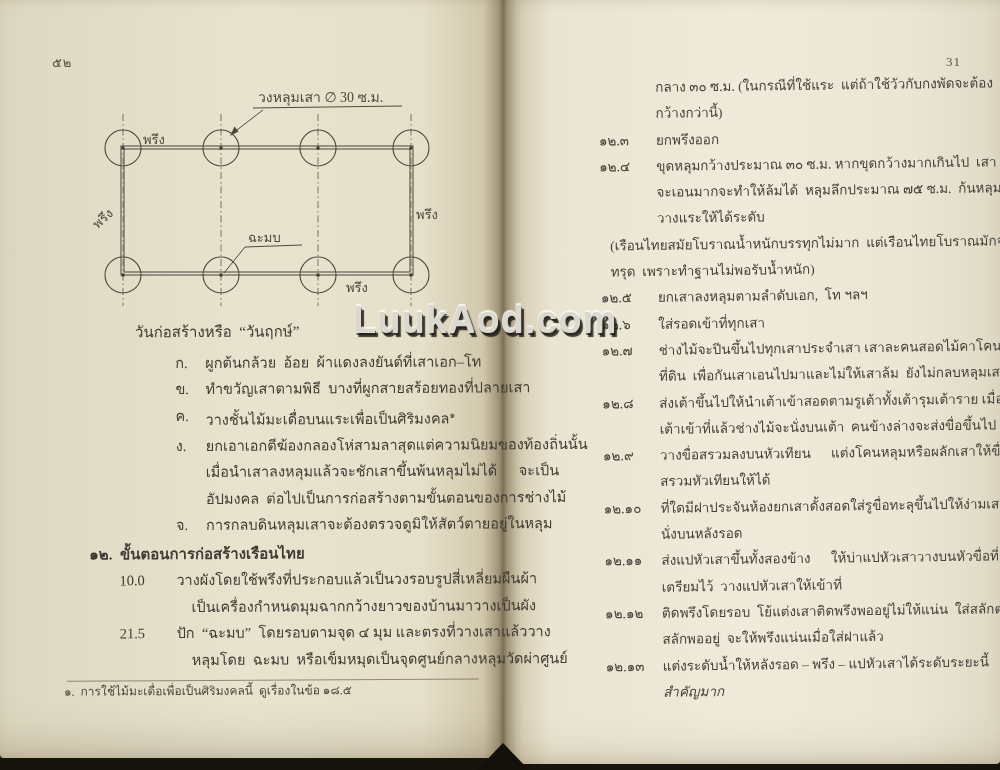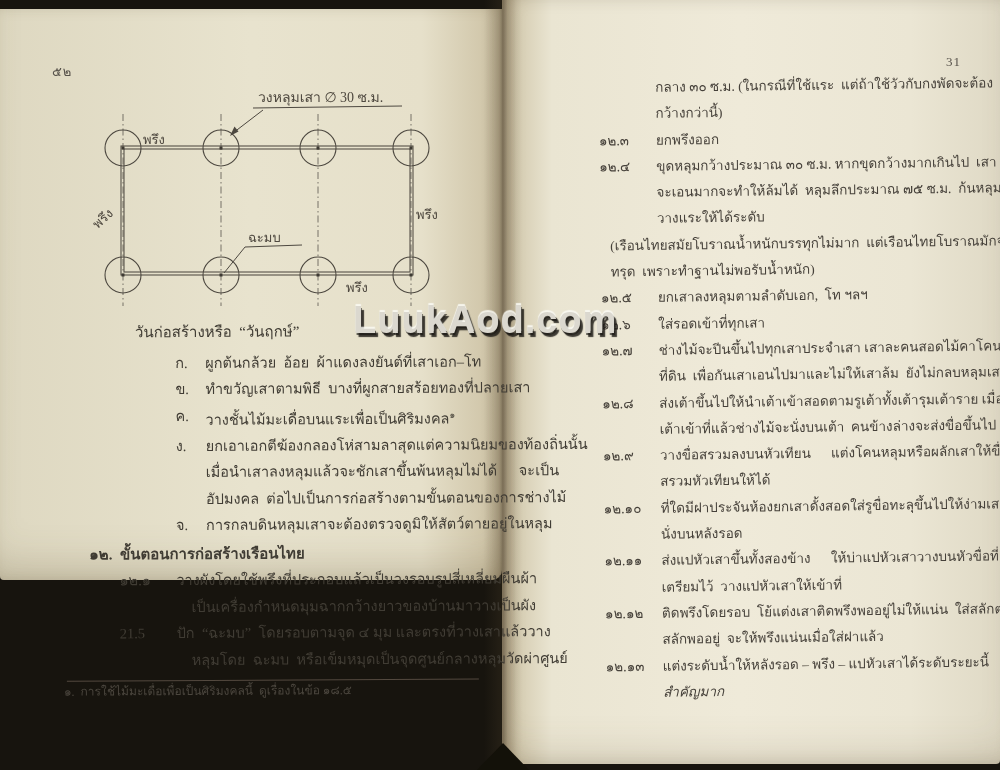--- a/index.html
+++ b/index.html
@@ -6,24 +6,23 @@
   body{
     width:1000px;height:770px;background:#17140e;
     font-family:"Liberation Serif","DejaVu Serif",serif;
     color:#403c34;overflow:hidden;
   }
   .photo{position:relative;width:1000px;height:770px;overflow:hidden;}
 
   
   .page{position:absolute;top:0;overflow:hidden;}
   .page-left{
-    left:0;width:502px;height:571px;border-radius:0 0 10px 4px;
+    left:0;width:502px;height:758px;border-radius:0 0 10px 4px;
     background:linear-gradient(to right,#ded8c1 0%,#e8e3ce 50%,#e6e0ca 84%,#d2c8ac 96%,#bcb094 100%);
     box-shadow:inset 0 -34px 42px -22px rgba(100,85,55,.28), inset -6px 0 16px -6px rgba(80,65,40,.35);
-    margin-top:9px;
   }
   .page-right{
     left:502px;width:498px;height:764px;border-radius:0 0 4px 8px;
     background:linear-gradient(to right,#b9ac8f 0%,#d5ccb1 3%,#eae5d2 10%,#efead9 48%,#ebe6d4 82%,#dfd9c5 100%);
     box-shadow:inset 0 -30px 42px -24px rgba(100,85,55,.24), inset 10px 0 20px -8px rgba(70,55,35,.38);
   }
   .gutter-shade{
     position:absolute;left:484px;top:0;width:38px;height:762px;pointer-events:none;
     background:linear-gradient(to right,rgba(90,75,50,0) 0%,rgba(90,75,50,.18) 40%,rgba(55,45,28,.35) 50%,rgba(90,75,50,.15) 62%,rgba(90,75,50,0) 100%);
   }
@@ -176,21 +175,21 @@
     <div class="row abc">
       <div class="num line">จ.</div>
       <div class="txt">
           <div class="line">การกลบดินหลุมเสาจะต้องตรวจดูมิให้สัตว์ตายอยู่ในหลุม</div>
         </div>
     </div>
 
     <div class="heading line">๑๒.  ขั้นตอนการก่อสร้างเรือนไทย</div>
 
     <div class="row sub">
-      <div class="num line">๑๒.๑</div>
+      <div class="num line">10.0</div>
       <div class="txt">
         <div class="line">วางผังโดยใช้พรึงที่ประกอบแล้วเป็นวงรอบรูปสี่เหลี่ยมผืนผ้า</div>
         <div class="line cont">เป็นเครื่องกำหนดมุมฉากกว้างยาวของบ้านมาวางเป็นผัง</div>
       </div>
     </div>
     <div class="row sub">
       <div class="num line">21.5</div>
       <div class="txt">
         <div class="line">ปัก  “ฉะมบ”  โดยรอบตามจุด ๔ มุม และตรงที่วางเสาแล้ววาง</div>
         <div class="line cont">หลุมโดย  ฉะมบ  หรือเข็มหมุดเป็นจุดศูนย์กลางหลุมวัดผ่าศูนย์</div>

